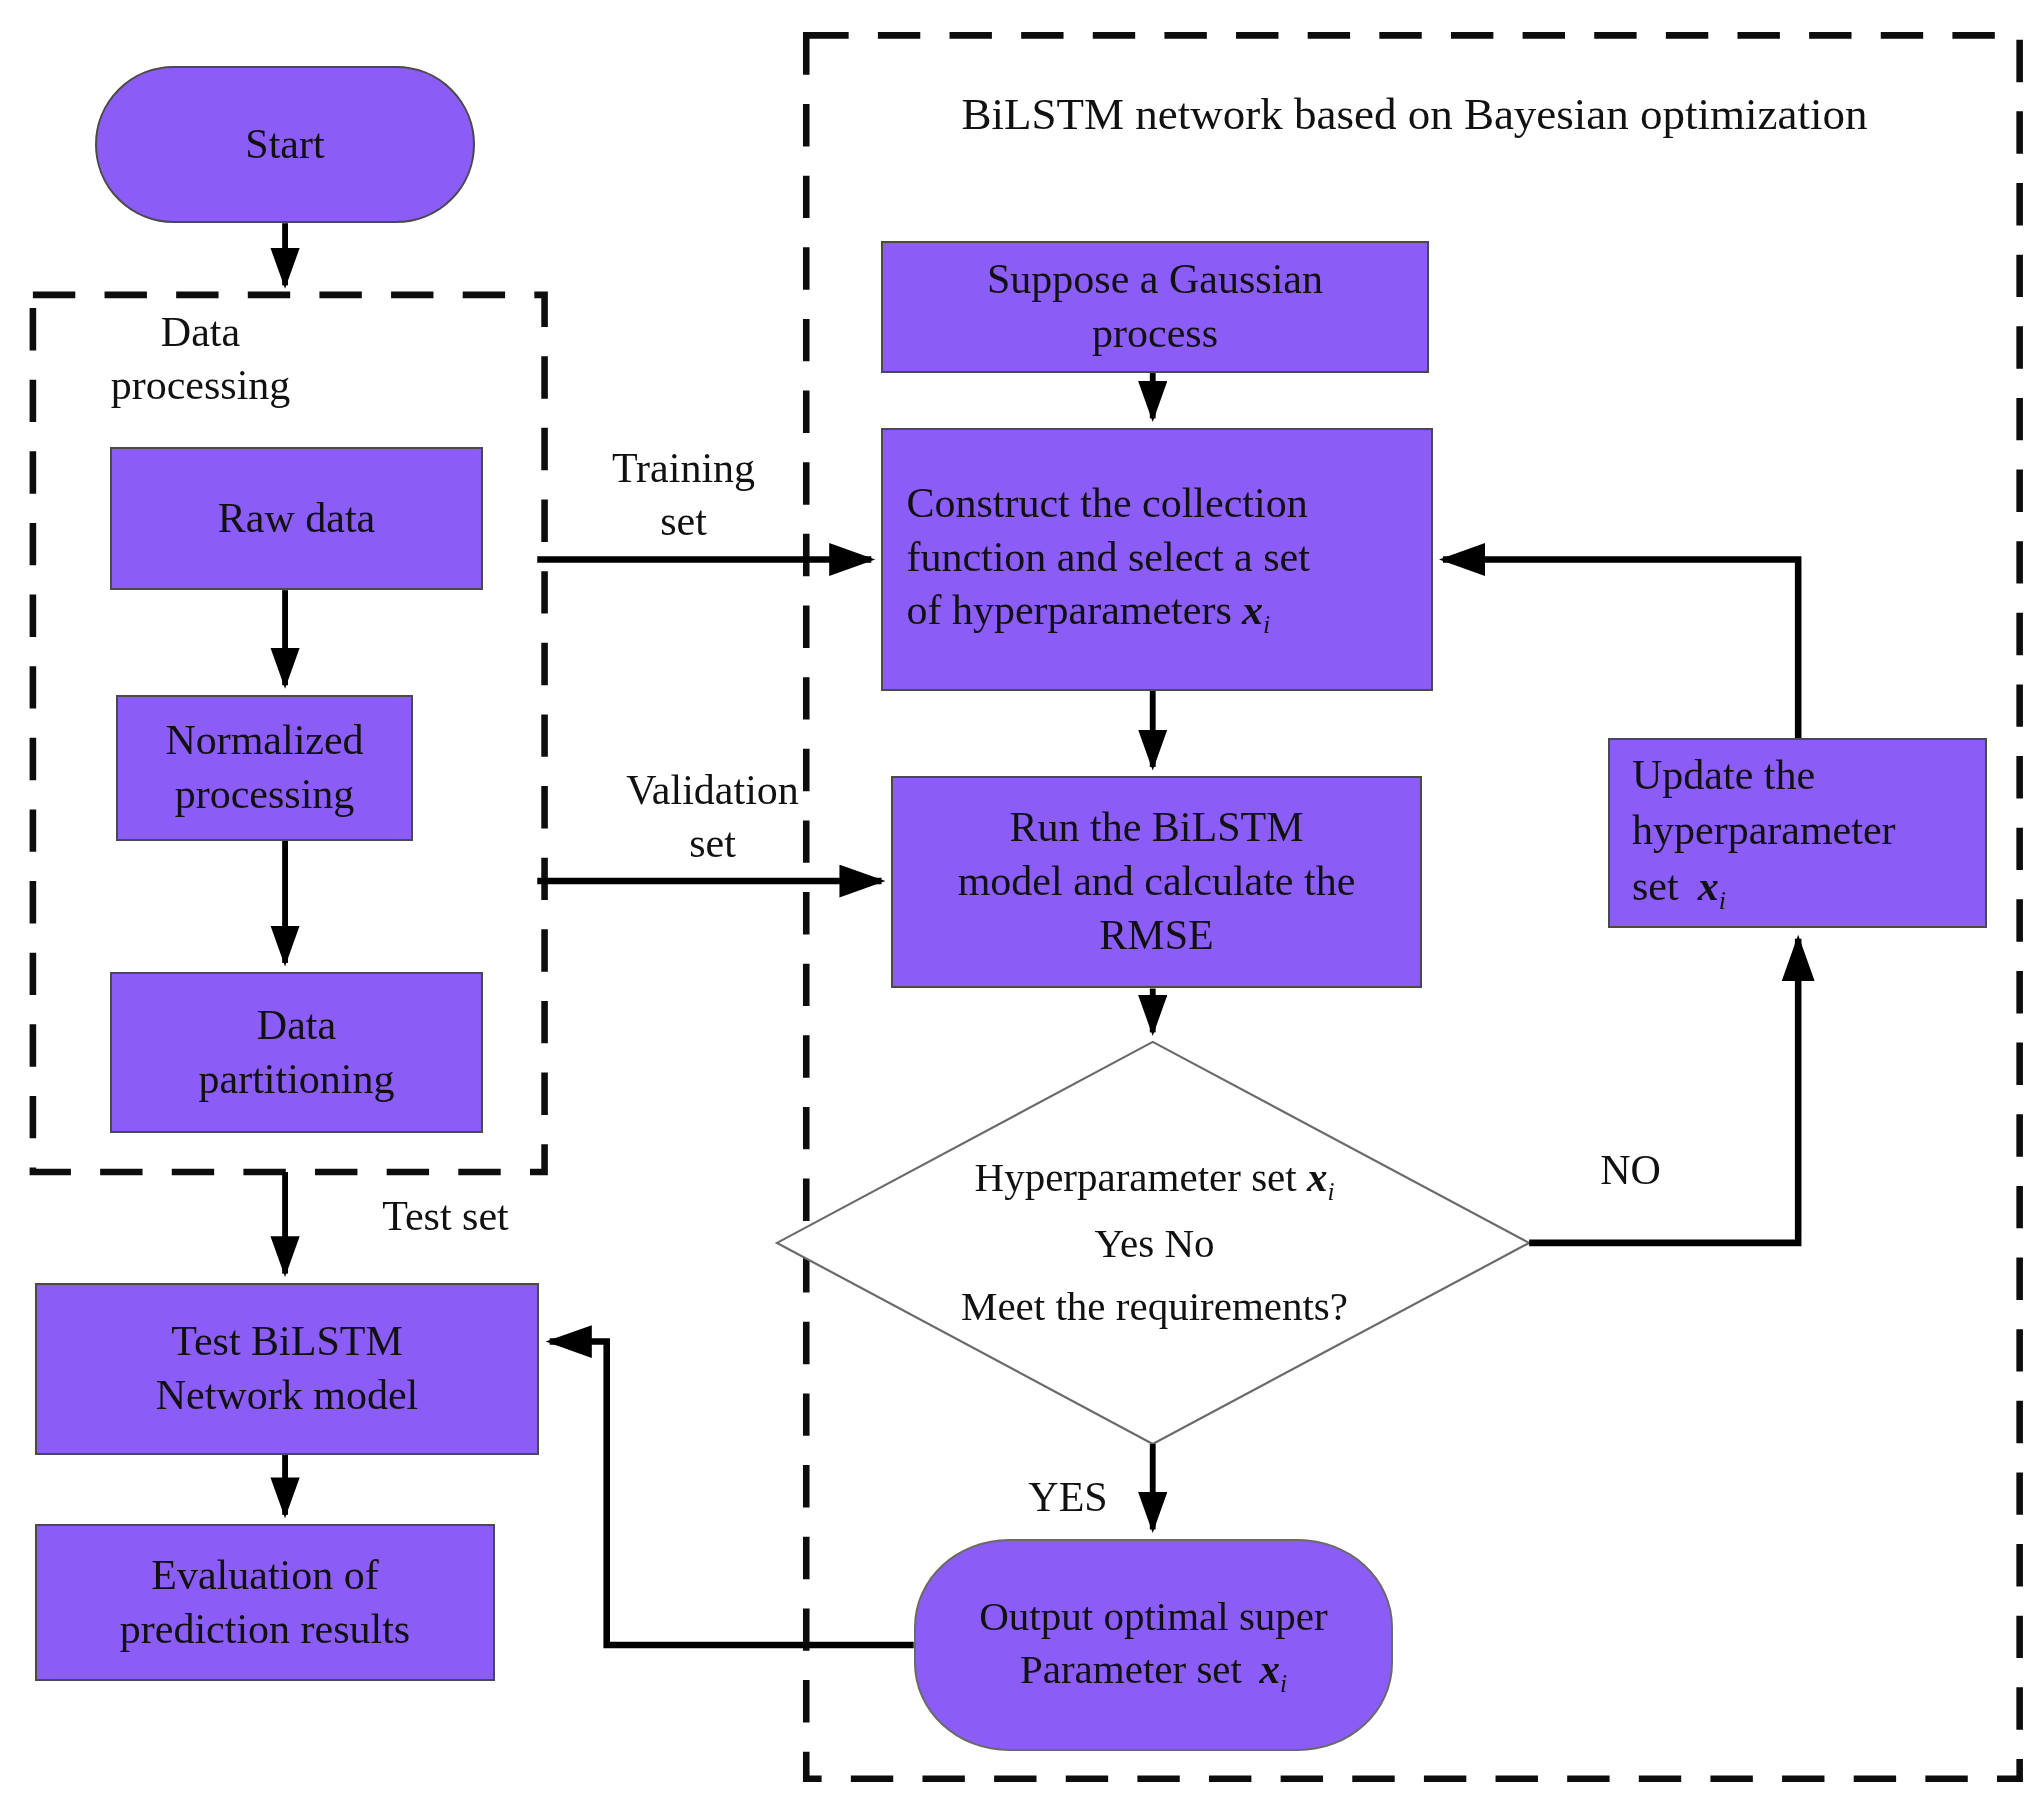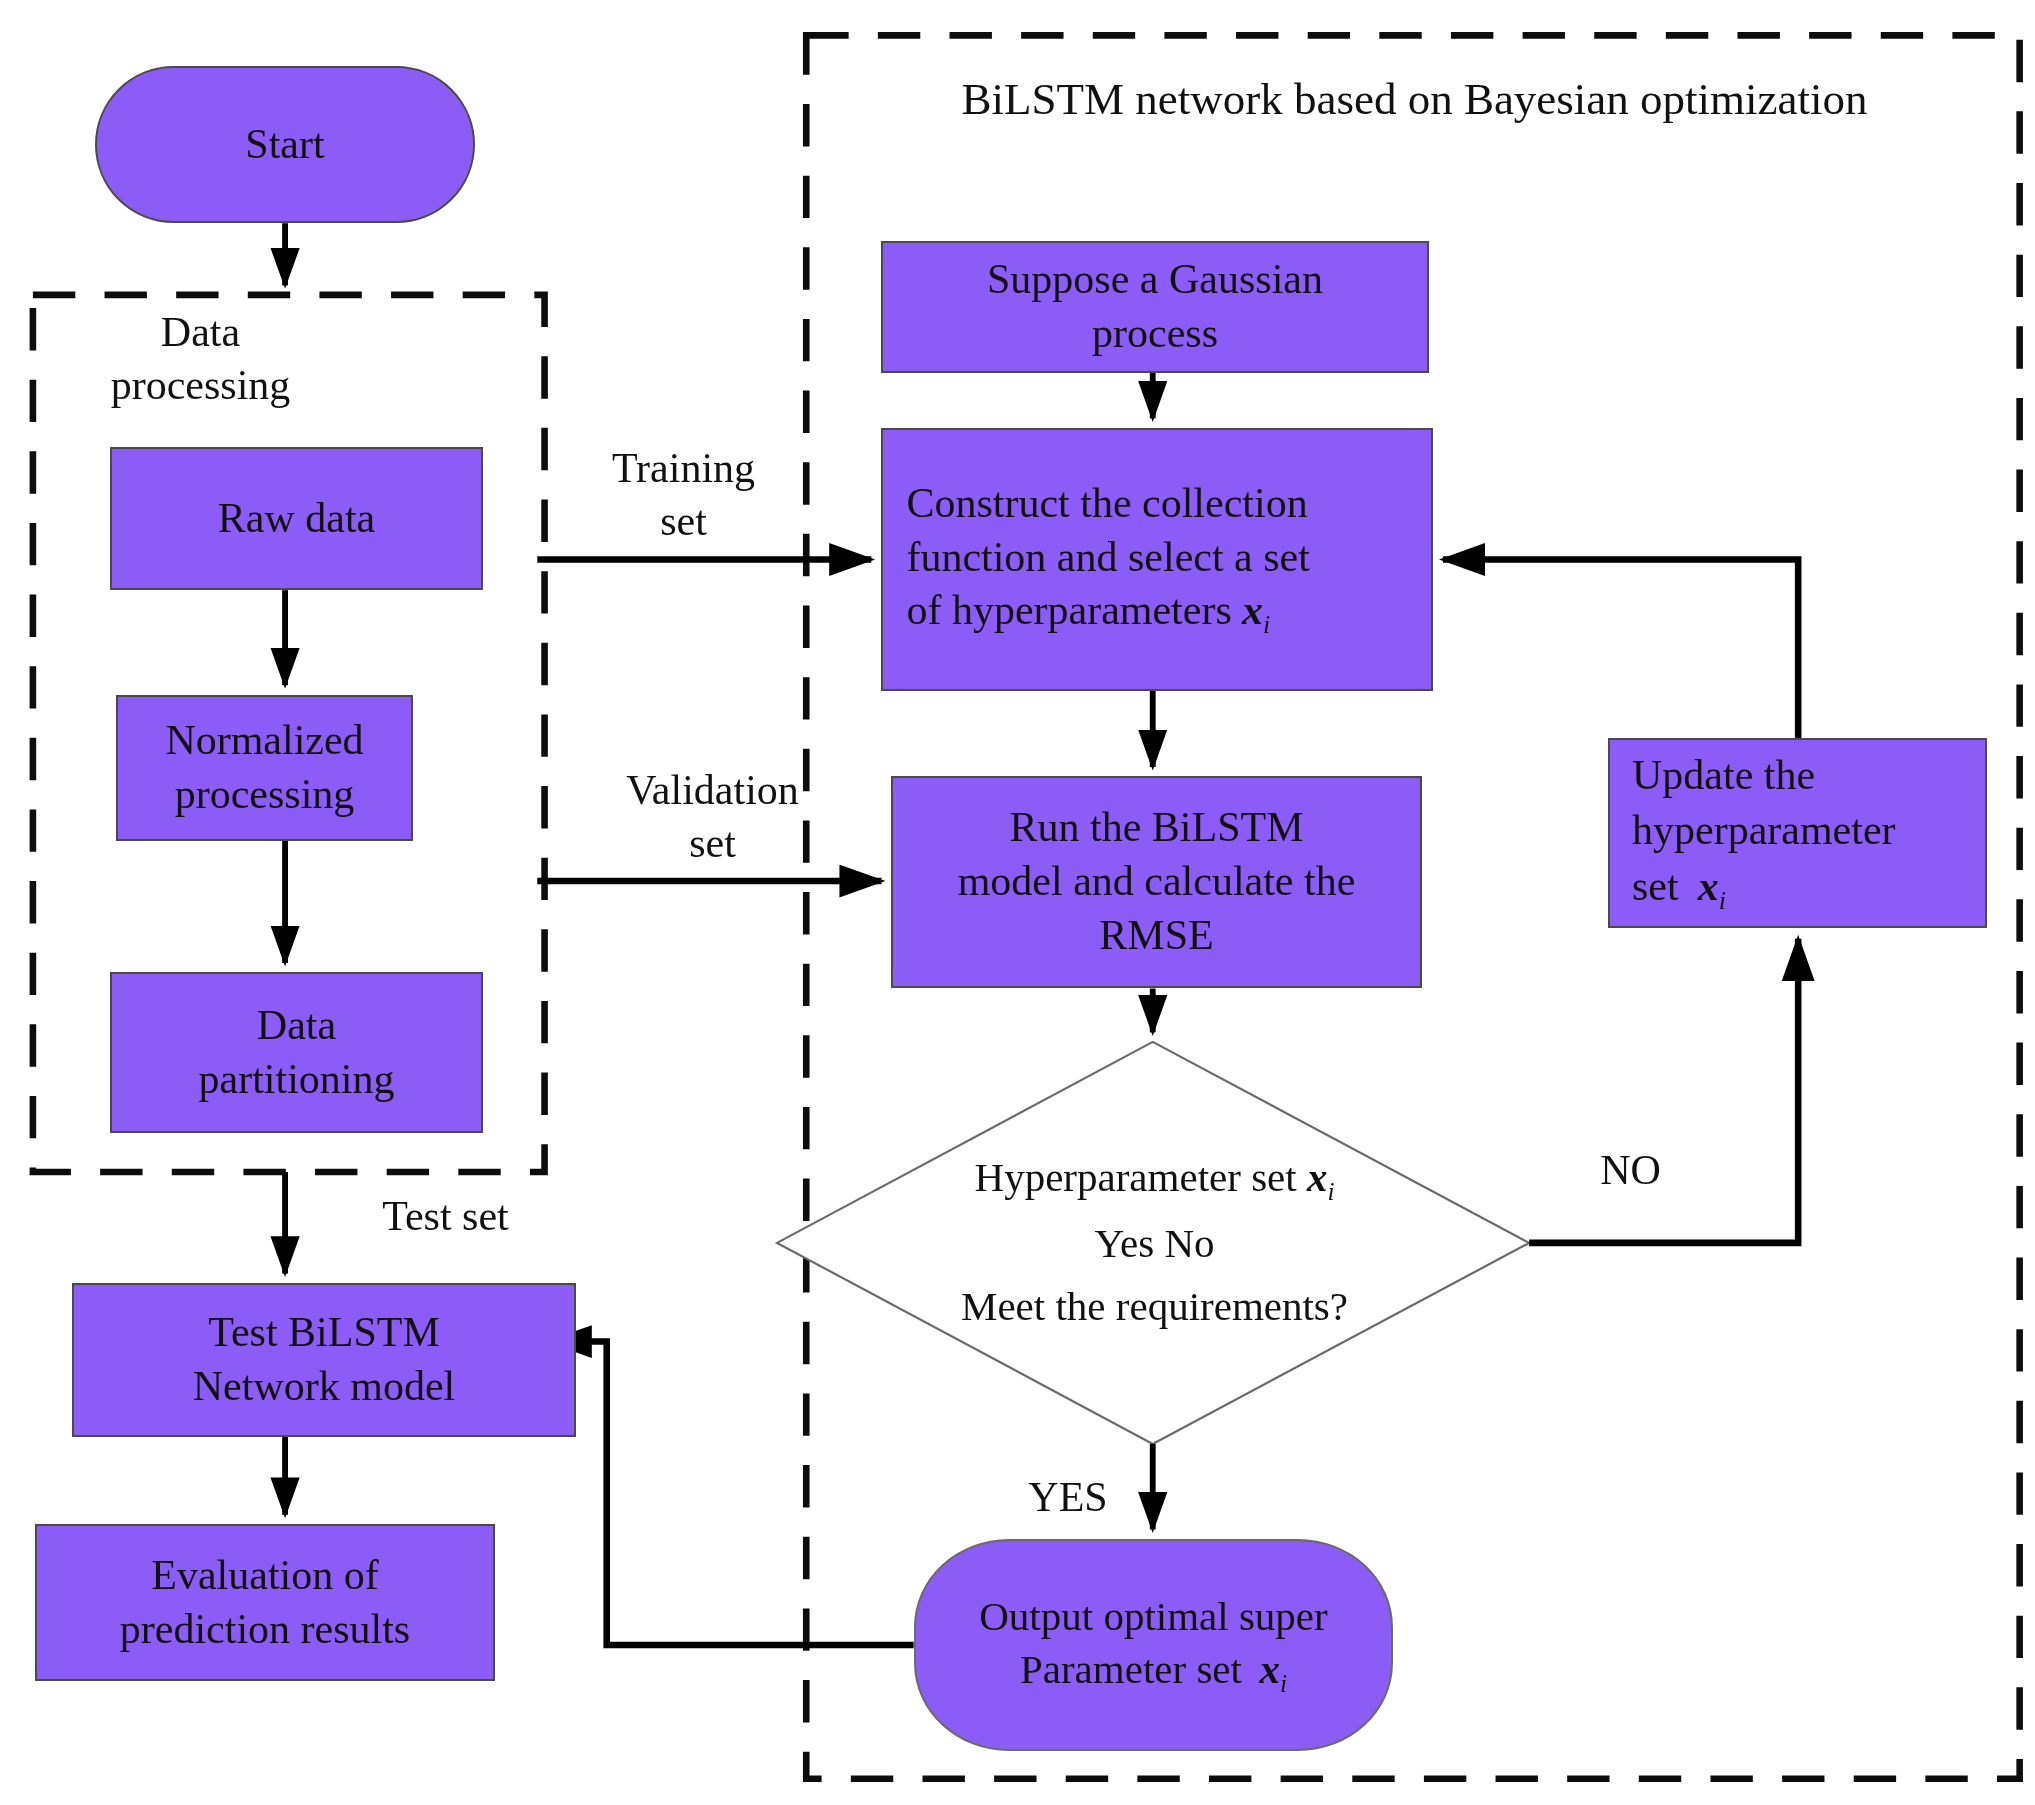--- a/index.html
+++ b/index.html
@@ -107,21 +107,21 @@
     <path d="M1577,1352 L1577,1412" stroke="#000" stroke-width="8" fill="none" marker-end="url(#ah)"></path>
     <path d="M1577,1975 L1577,2092" stroke="#000" stroke-width="8" fill="none" marker-end="url(#ah)"></path>
 
     <path d="M2092,1700 L2460,1700 L2460,1284" stroke="#000" stroke-width="9" fill="none" marker-end="url(#ah)"></path>
 
     <path d="M2460,1010 L2460,765 L1974,765" stroke="#000" stroke-width="9" fill="none" marker-end="url(#ah)"></path>
 
     <path d="M1250,2250 L830,2250 L830,1835 L752,1835" stroke="#000" stroke-width="9" fill="none" marker-end="url(#ah)"></path>
   </svg>
 
-  <div class="title" style="left:826px; top:67px; width:1177px;">
+  <div class="title" style="left:826px; top:82px; width:1177px;">
     <div class="line-row">BiLSTM network based on Bayesian optimization</div>
   </div>
 
   <div class="floating" style="left:69px; top:306px; width:263px;">
     <div class="line-row">Data</div>
     <div class="line-row">processing</div>
   </div>
 
   <div class="node stadium" style="left:95px; top:66px; width:380px; height:157px;">
     <div class="line-row">Start</div>
@@ -134,21 +134,21 @@
   <div class="node" style="left:116px; top:695px; width:297px; height:146px;">
     <div class="line-row">Normalized</div>
     <div class="line-row">processing</div>
   </div>
 
   <div class="node" style="left:110px; top:972px; width:373px; height:161px;">
     <div class="line-row">Data</div>
     <div class="line-row">partitioning</div>
   </div>
 
-  <div class="node" style="left:35px; top:1283px; width:504px; height:154px;margin-left:37px;">
+  <div class="node" style="left:35px; top:1283px; width:504px; height:172px;">
     <div class="line-row">Test BiLSTM</div>
     <div class="line-row">Network model</div>
   </div>
 
   <div class="node" style="left:35px; top:1524px; width:460px; height:157px;">
     <div class="line-row">Evaluation of</div>
     <div class="line-row">prediction results</div>
   </div>
 
   <div class="node" style="left:881px; top:241px; width:548px; height:132px;">

